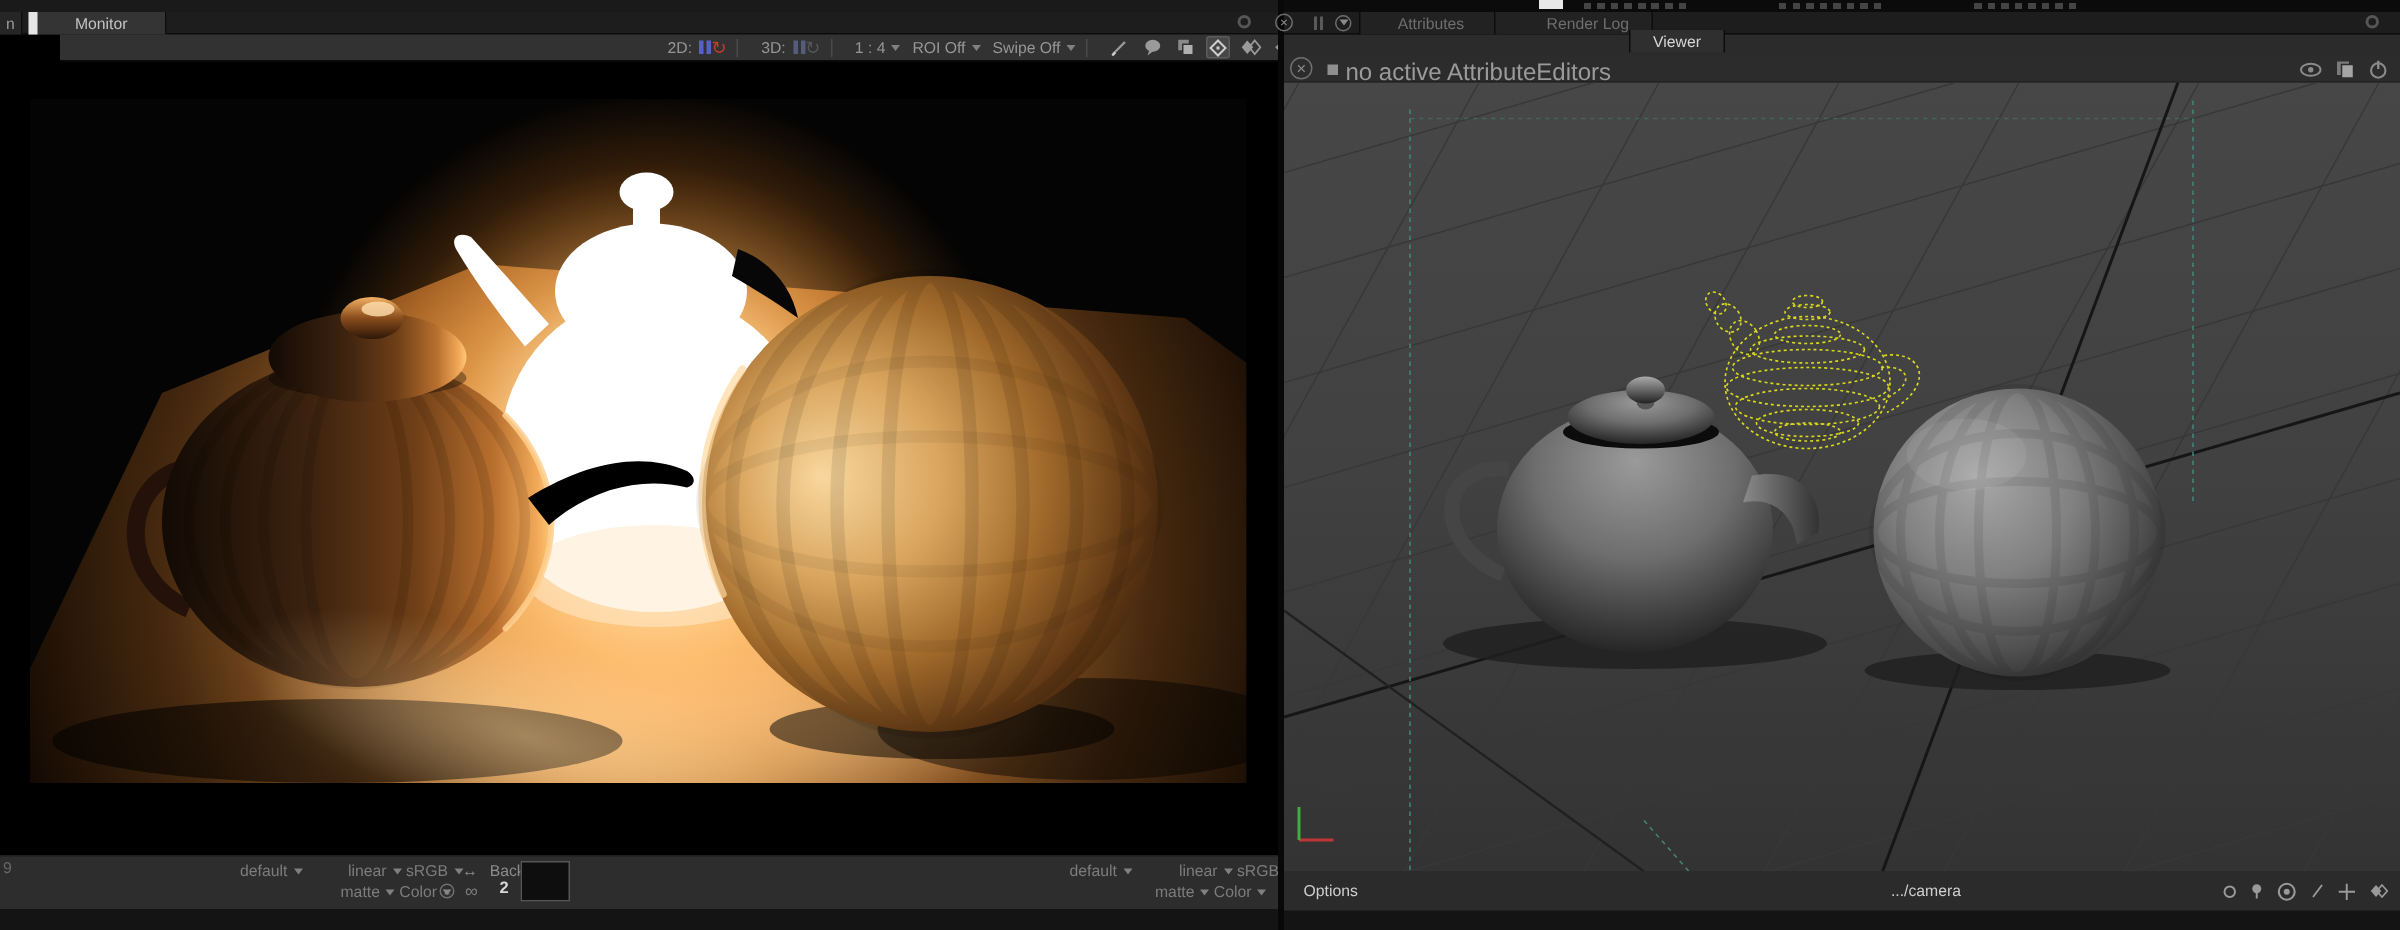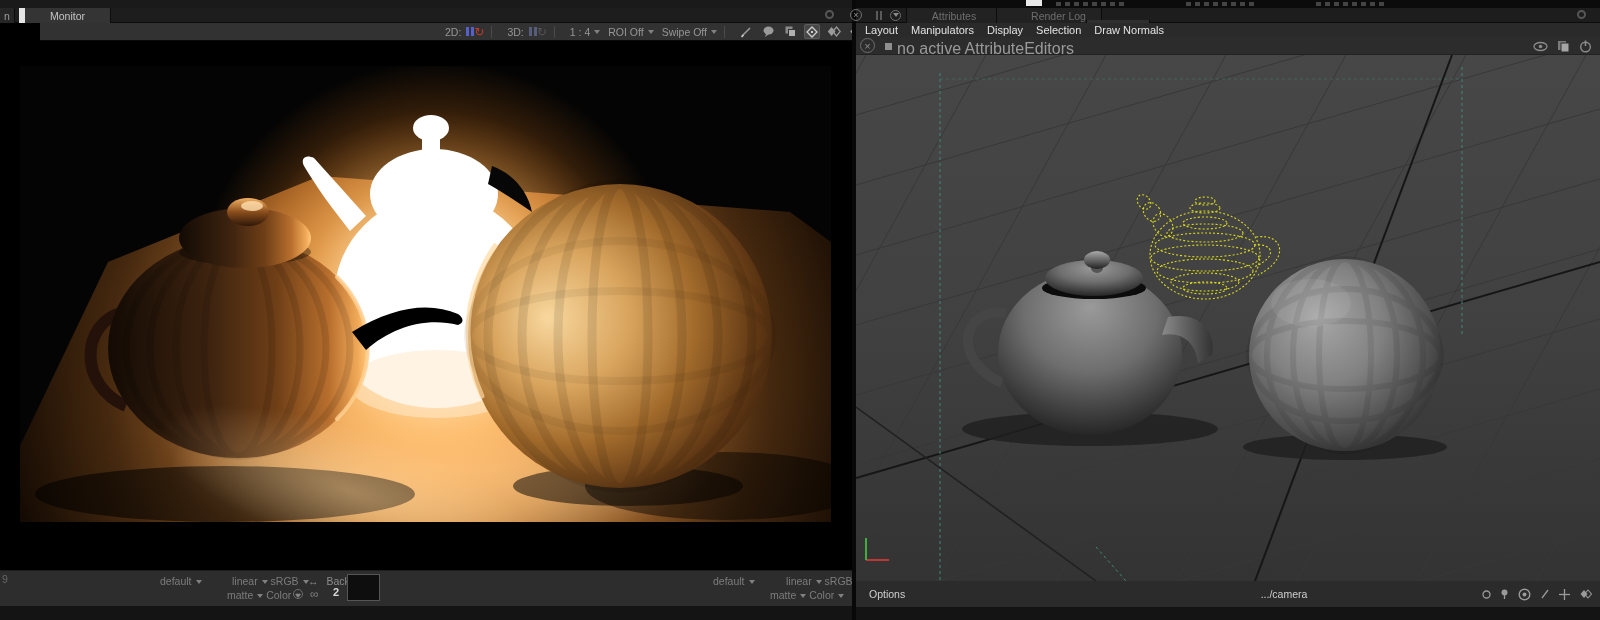--- a/index.html
+++ b/index.html
@@ -313,27 +313,20 @@
       <span class="grip"></span>
       <span class="circ-icon circlechev">
           <i class="caret"></i>
         </span>
       <div class="rtab t-attr">Attributes</div>
       <div class="rtab t-rlog">Render Log</div>
       <div class="rtab t-view">Viewer</div>
       <div class="gear pr-gear"></div>
     </div>
 
-    <div class="pr-menubar">
-      <span>Layout</span>
-      <span>Manipulators</span>
-      <span>Display</span>
-      <span>Selection</span>
-      <span>Draw Normals</span>
-    </div>
 
     <div class="pr-attrrow">
       <span class="circ-icon attr-x">×</span>
       <span class="attr-sq"></span>
       <span class="attr-txt">no active AttributeEditors</span>
       <span class="attr-icons">
         <span>
           <svg width="15" height="11">
               <ellipse cx="7.5" cy="5.5" rx="6.5" ry="4" fill="none" stroke="#8a8a8a" stroke-width="1.3"></ellipse>
               <circle cx="7.5" cy="5.5" r="1.8" fill="#8a8a8a"></circle>

